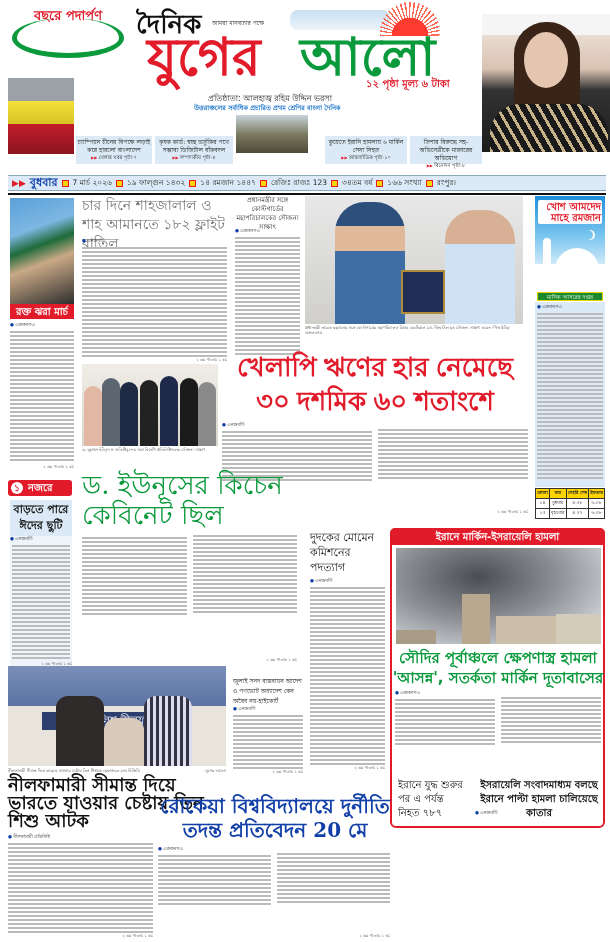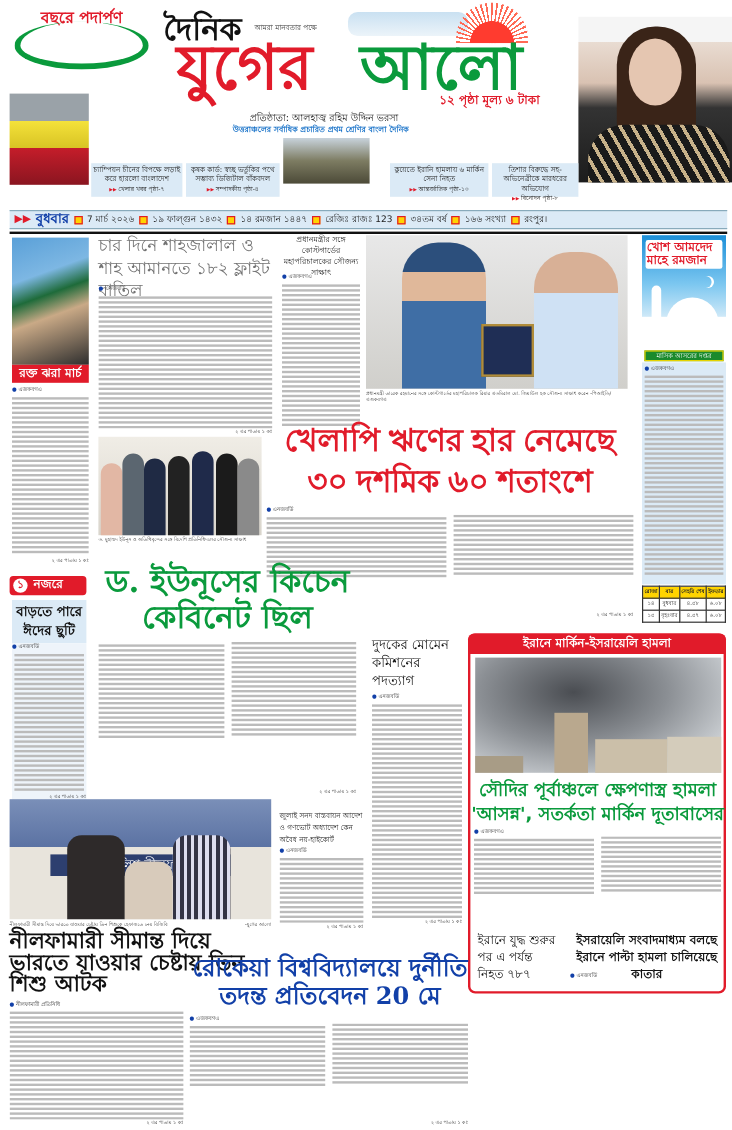--- a/index.html
+++ b/index.html
@@ -48,36 +48,36 @@
 .eid{left:10px;top:500px;width:62px;background:#dbeaf6;text-align:center;font-size:11px;line-height:16px;color:#111;font-weight:bold;padding:2px 0}
 .eidtxt{left:10px;top:536px;width:62px;height:140px;background:#eef4fa}
 
 .h1{left:82px;top:196px;width:145px;font-size:14px;font-weight:normal;color:#737373;line-height:19px}
 .h2side{left:235px;top:196px;width:65px;font-size:6.5px;line-height:9px;color:#222;text-align:center}
 .navyphoto{left:305px;top:196px;width:218px;height:128px}
 .navyphoto .man1{position:absolute;left:30px;top:6px;width:70px;height:122px;border-radius:30px 30px 0 0;background:linear-gradient(180deg,#2c4f7c 0 20%,#e0b89a 20% 40%,#3f6ea5 40%)}
 .navyphoto .man2{position:absolute;left:140px;top:14px;width:70px;height:114px;border-radius:30px 30px 0 0;background:linear-gradient(180deg,#d8b096 0 30%,#cfe1f4 30%)}
 .navyphoto .plaque{position:absolute;left:96px;top:74px;width:44px;height:44px;background:#1f2e55;border:2px solid #b08c3a}
 .navycap{left:305px;top:325px;width:220px;font-size:4px;color:#333;line-height:5px}
-.ramadan{left:535px;top:196px;width:70px;height:68px;background:linear-gradient(180deg,#1c8fd8,#7cc7f0 60%,#cfe9f8);text-align:left}
+.ramadan{left:535px;top:196px;width:70px;height:68px;background:linear-gradient(180deg,#1c8fd8,#7cc7f0 60%,#cfe9f8);text-align:right}
 .ramadan .t{font-size:10px;color:#e11b2a;font-weight:bold;line-height:11px;background:#fff;margin:4px 3px 0;padding:1px;border-radius:2px}
 .ramadan .dome{position:absolute;left:20px;top:52px;width:44px;height:30px;border-radius:22px 22px 0 0;background:#fff}
 .ramadan .min{position:absolute;left:8px;top:42px;width:8px;height:40px;background:#fff;border-radius:4px 4px 0 0}
 .ramadan .moon{position:absolute;left:48px;top:34px;width:10px;height:10px;border-radius:50%;box-shadow:2px 0 0 0 #fff}
 .masjid{left:537px;top:292px;width:66px;height:9px;background:#1a8a2c;color:#fff;font-size:5.5px;text-align:center;line-height:9px;border:1px solid #e6d300}
 .ramtxt{left:535px;top:302px;width:70px;height:185px;background:#dbeaf6;padding:2px}
 .sehri{left:535px;top:488px;width:70px;border-collapse:collapse;font-size:4.5px}
 .sehri td,.sehri th{border:1px solid #333;padding:1px;text-align:center}
 .sehri th{background:#ffd400}
 
 .khelapi{left:220px;top:350px;width:310px;text-align:center;color:#e11b2a;font-size:26px;font-weight:bold;line-height:34px;font-family:Liberation Sans, sans-serif}
 .groupphoto{left:82px;top:364px;width:136px;height:82px;background:linear-gradient(180deg,#f0ede6,#d9d5cc)}
 .groupphoto .p{position:absolute;bottom:0;width:18px;border-radius:9px 9px 0 0}
 .grpcap{left:82px;top:447px;width:215px;font-size:4px;color:#333;line-height:5px}
-.yunus{left:82px;top:470px;width:215px;text-align:center;color:#0a9a3c;font-size:26px;font-weight:bold;line-height:30px;font-family:"DejaVu Serif",serif}
+.yunus{left:82px;top:470px;width:215px;text-align:left;color:#0a9a3c;font-size:26px;font-weight:normal;line-height:30px;font-family:"DejaVu Serif",serif}
 .dudok{left:310px;top:530px;width:70px;font-size:11px;line-height:15px;color:#111}
 .iranbox{left:390px;top:528px;width:215px;height:300px;border:2px solid #e11b2a;border-radius:6px}
 .iranhead{left:390px;top:528px;width:215px;height:17px;background:#e11b2a;color:#fff;font-size:10px;text-align:center;line-height:17px;border-radius:5px 5px 0 0;font-weight:bold}
 .smoke{left:396px;top:548px;width:205px;height:96px;background:radial-gradient(ellipse at 40% 30%,#4a4d52,#8b8f94 45%,#c8ccd0 80%)}
 .smoke .bld{position:absolute;bottom:0;background:#b9a88e}
 .saudi{left:392px;top:648px;width:212px;text-align:center;color:#0a9a3c;font-size:15px;font-weight:bold;line-height:20px}
 .killed{left:398px;top:778px;width:70px;font-size:10px;line-height:14px;color:#111}
 .israeli{left:475px;top:778px;width:128px;text-align:center;font-size:10px;line-height:14px;color:#111;font-weight:bold}
 .childphoto{left:8px;top:666px;width:218px;height:100px;background:linear-gradient(180deg,#7a8fb8 0,#5b72a3 40%,#e8e4dc 40%)}
 .childphoto .sign{position:absolute;left:34px;top:46px;width:150px;height:18px;background:#2d3f6f;color:#fff;font-size:11px;text-align:center;line-height:18px}

